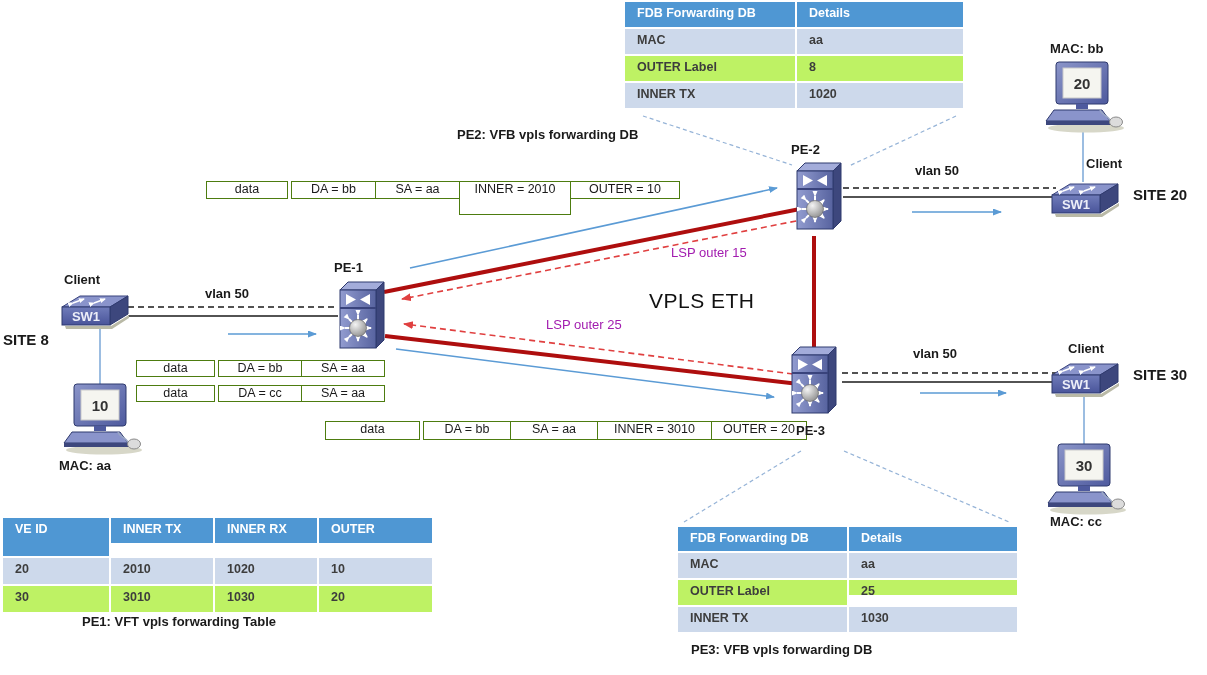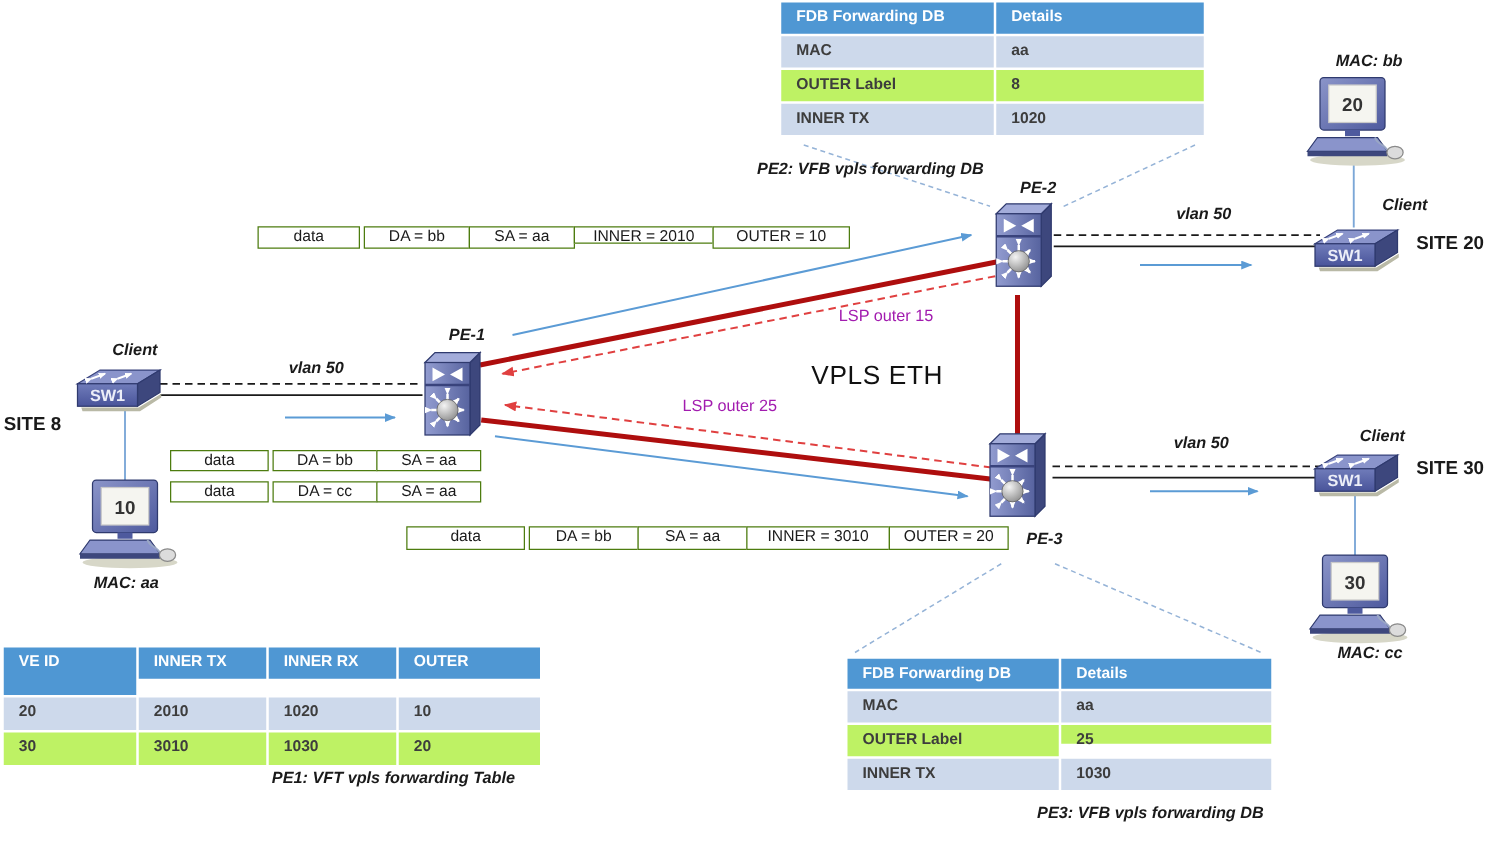--- a/index.html
+++ b/index.html
@@ -17,21 +17,21 @@
   .rA .tcell{background:#cdd9eb;}
   .rB .tcell{background:#bef264;}
   
   .packet{position:absolute;z-index:3;display:flex;}
   .pcell{box-sizing:border-box;border:1px solid #4d7c0f;background:#fff;
          font-size:12.5px;color:#1a1a1a;text-align:center;white-space:nowrap;}
   .pcell + .pcell{margin-left:-1px;}
   .pcell:first-child{margin-right:4px;}
   
   .lbl{position:absolute;z-index:3;font-size:13px;font-weight:700;color:#1a1a1a;white-space:nowrap;}
-  .lbl.center{text-align:right;font-style:italic;}
+  .lbl.center{text-align:left;}
   .site-lbl{font-size:15px;}
   .red-lbl{color:#a21caf;font-weight:400;}
   .big-lbl{font-size:21px;font-weight:400;letter-spacing:.5px;color:#111;}
   .cap{font-weight:700;}
   .icon{position:absolute;z-index:2;}
 </style>
 </head>
 <body>
 
 <div class="canvas">
@@ -265,21 +265,21 @@
       <div class="tcell" style="width:169px;height:25px">INNER TX</div>
       <div class="tcell" style="width:168px;height:25px">1030</div>
     </div>
   </div>
   <div class="lbl cap center abs" style="left:691px;top:642px;width:320px">PE3: VFB vpls forwarding DB</div>
 
   <div class="packet" style="left:206px;top:181px">
     <div class="pcell" style="width:82px;height:18px">data</div>
     <div class="pcell" style="width:85px;height:18px">DA = bb</div>
     <div class="pcell" style="width:85px;height:18px">SA = aa</div>
-    <div class="pcell" style="width:112px;height:14px">INNER = 2010</div>
+    <div class="pcell" style="width:112px;height:34px">INNER = 2010</div>
     <div class="pcell" style="width:110px;height:18px">OUTER = 10</div>
   </div>
 
   <div class="packet" style="left:136px;top:360px">
     <div class="pcell" style="width:79px;height:17px">data</div>
     <div class="pcell" style="width:84px;height:17px">DA = bb</div>
     <div class="pcell" style="width:84px;height:17px">SA = aa</div>
   </div>
 
   <div class="packet" style="left:136px;top:385px">

